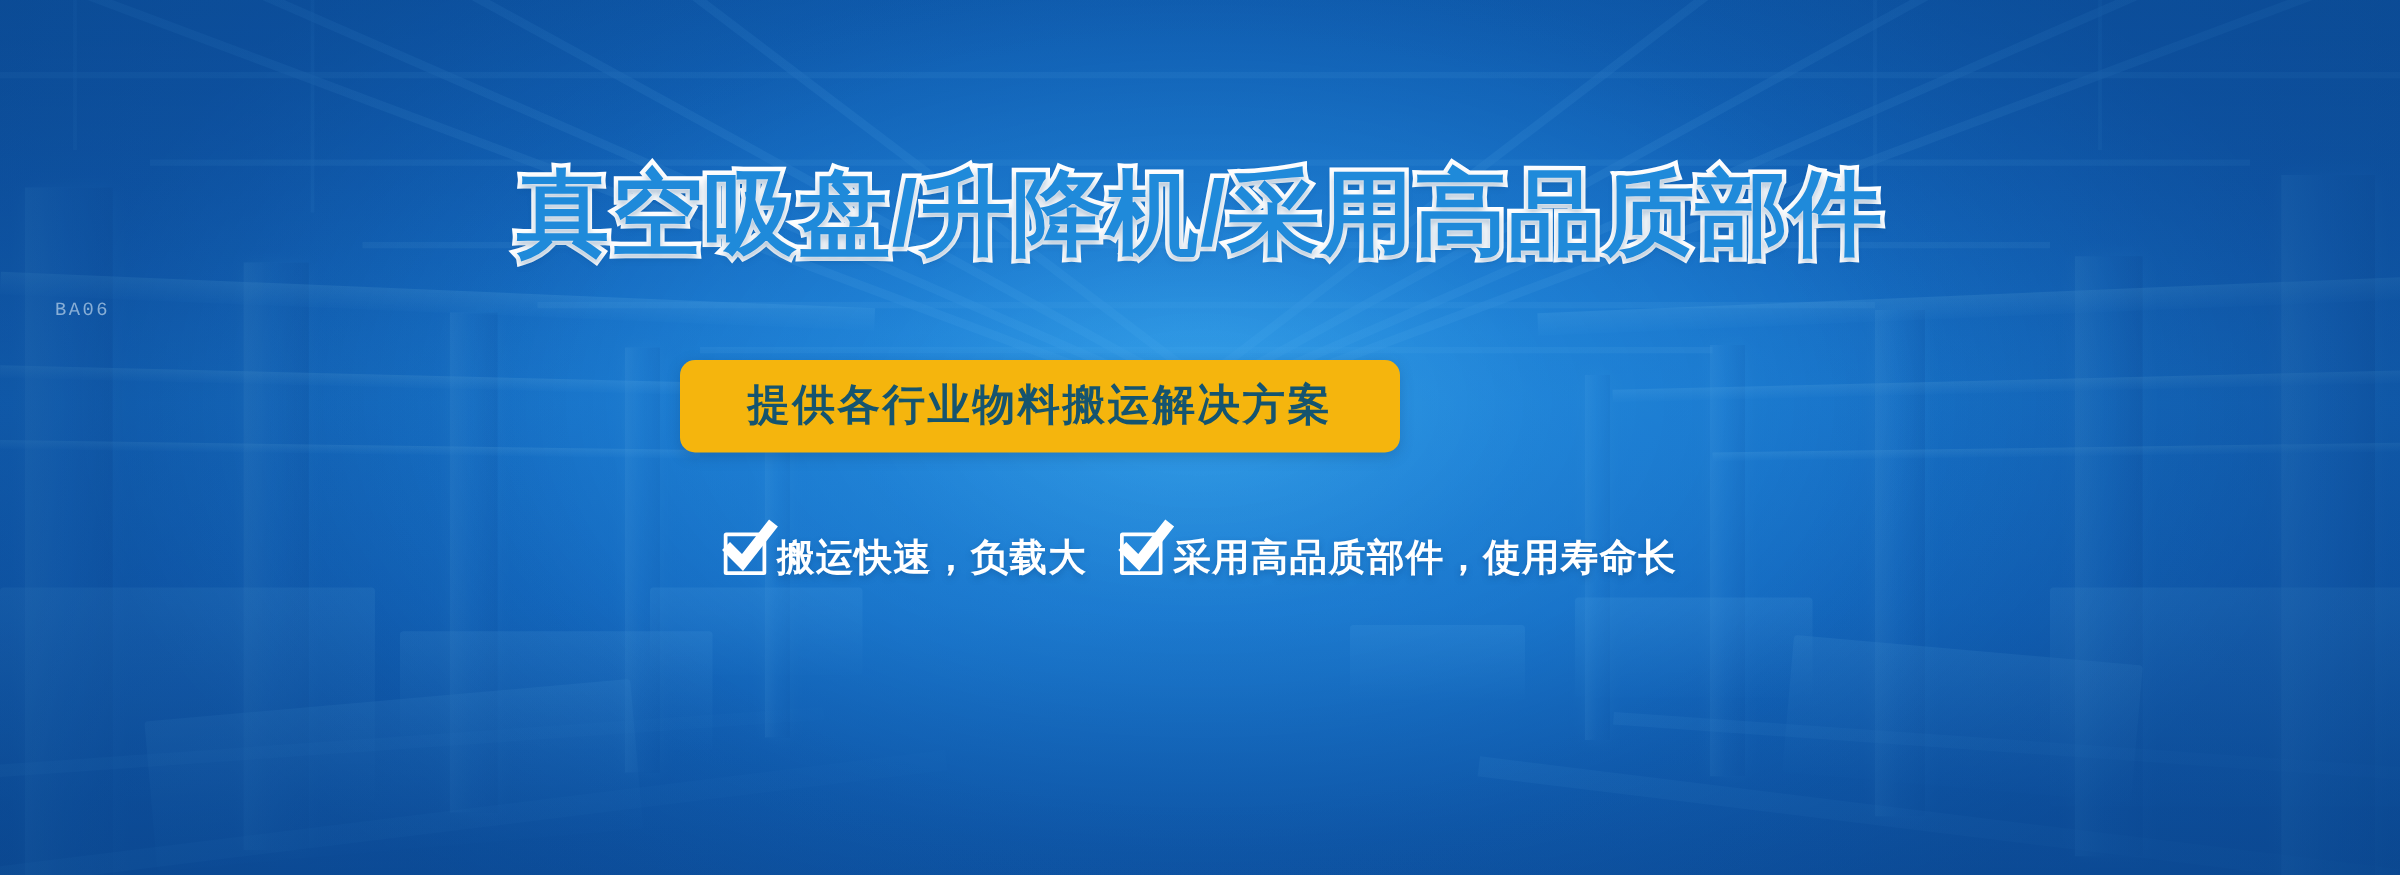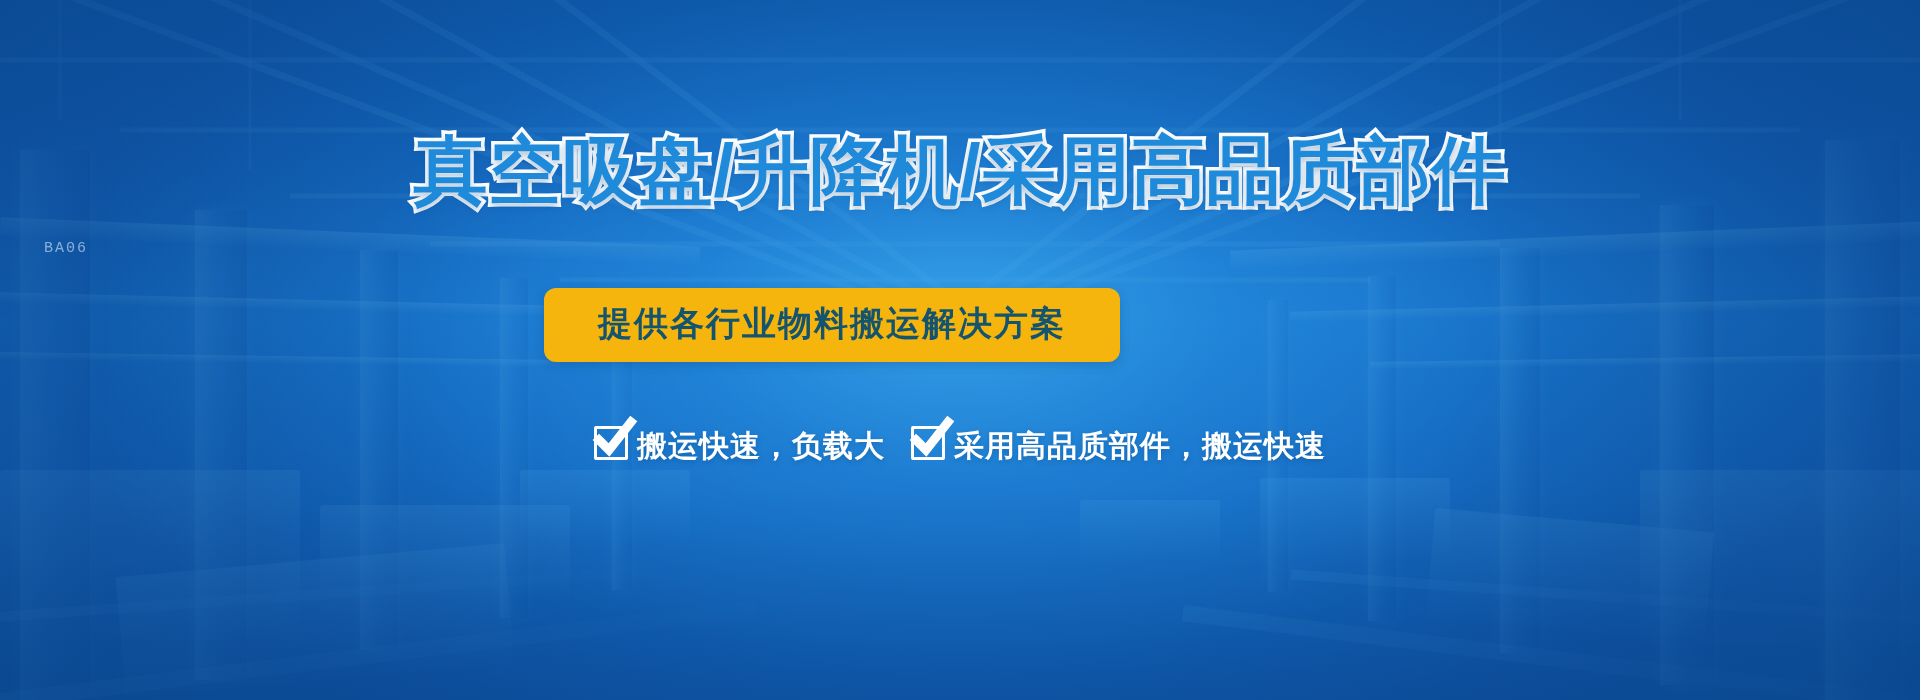--- a/index.html
+++ b/index.html
@@ -275,19 +275,19 @@
         </span>
         <span class="feature-text">搬运快速，负载大</span>
       </div>
 
       <div class="feature">
         <span class="check-box">
           <svg viewBox="0 0 42 42" aria-hidden="true">
             <path d="M6 21 L16 31 L38 3" fill="none" stroke="#ffffff" stroke-width="9" stroke-linecap="square" stroke-linejoin="miter"></path>
           </svg>
         </span>
-        <span class="feature-text">采用高品质部件，搬运快速</span>
+        <span class="feature-text">采用高品质部件，使用寿命长</span>
       </div>
 
 
     </div>
   </div>
 </div>
 
 </body></html>

